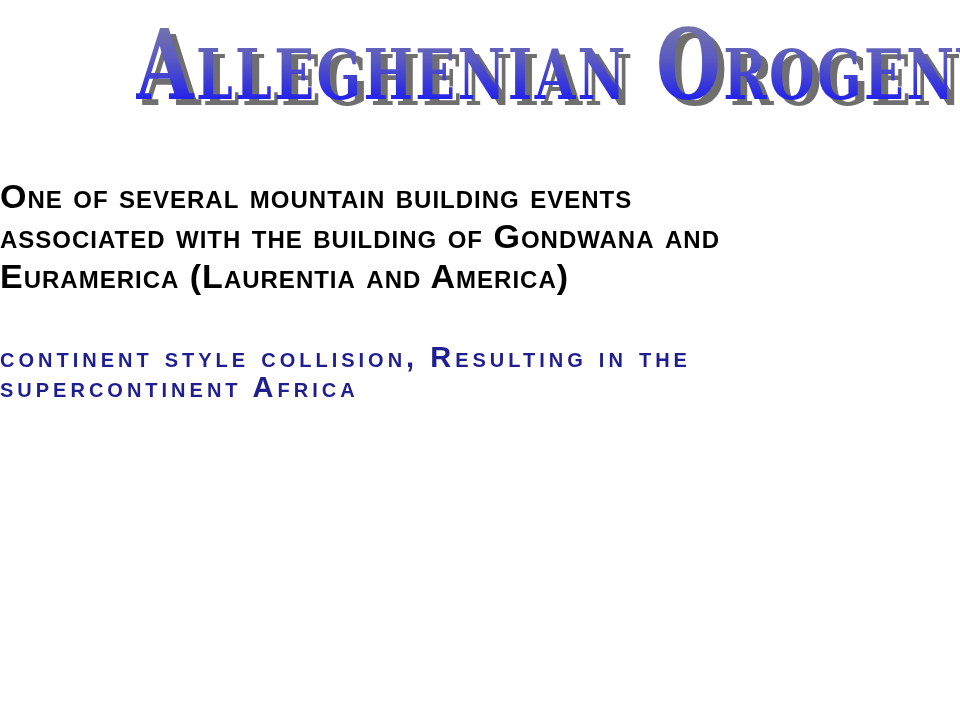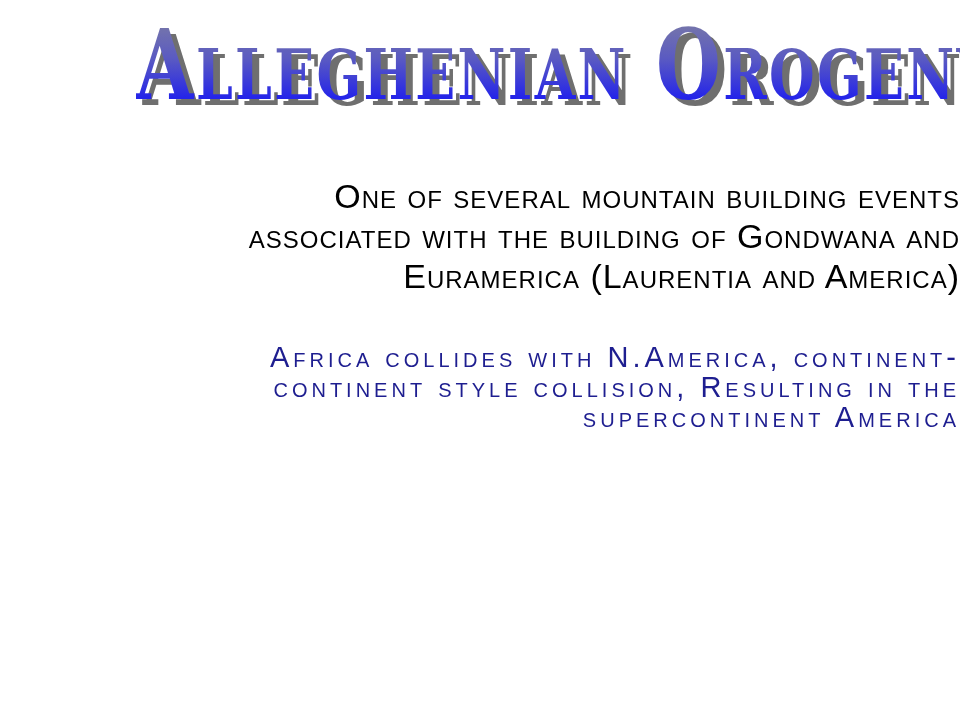--- a/index.html
+++ b/index.html
@@ -50,23 +50,23 @@
       var(--title_gradient_top, #83839e) 0%,
       var(--title_gradient_mid, #5a5ac2) 45%,
       var(--title_gradient_bottom, #2323ea) 80%,
       #1b1bfa 100%);
     -webkit-background-clip: text;
     background-clip: text;
     color: transparent;
   }
   
   .para {
-    font-weight: normal;
+    font-weight: bold;
     font-variant: small-caps;
-    text-align: right;
+    text-align: left;
     white-space: nowrap;
   }
   .para-black {
     margin-top: 34px;
     font-size: 34px;
     line-height: 40px;
     letter-spacing: 1px;
     color: var(--body_text, #000000);
   }
   .para-blue {
@@ -90,18 +90,17 @@
     </span>
   </div>
 
   <div class="para para-black">
     <span class="line">One of several mountain building events</span>
     <span class="line">associated with the building of Gondwana and</span>
     <span class="line">Euramerica (Laurentia and America)</span>
   </div>
 
   <div class="para para-blue">
-    <span class="line">Africa collides with N.America, continent-</span>
     <span class="line">continent style collision, Resulting in the</span>
-    <span class="line">supercontinent America</span>
+    <span class="line">supercontinent Africa</span>
   </div>
 
 </div>
 
 </body></html>

